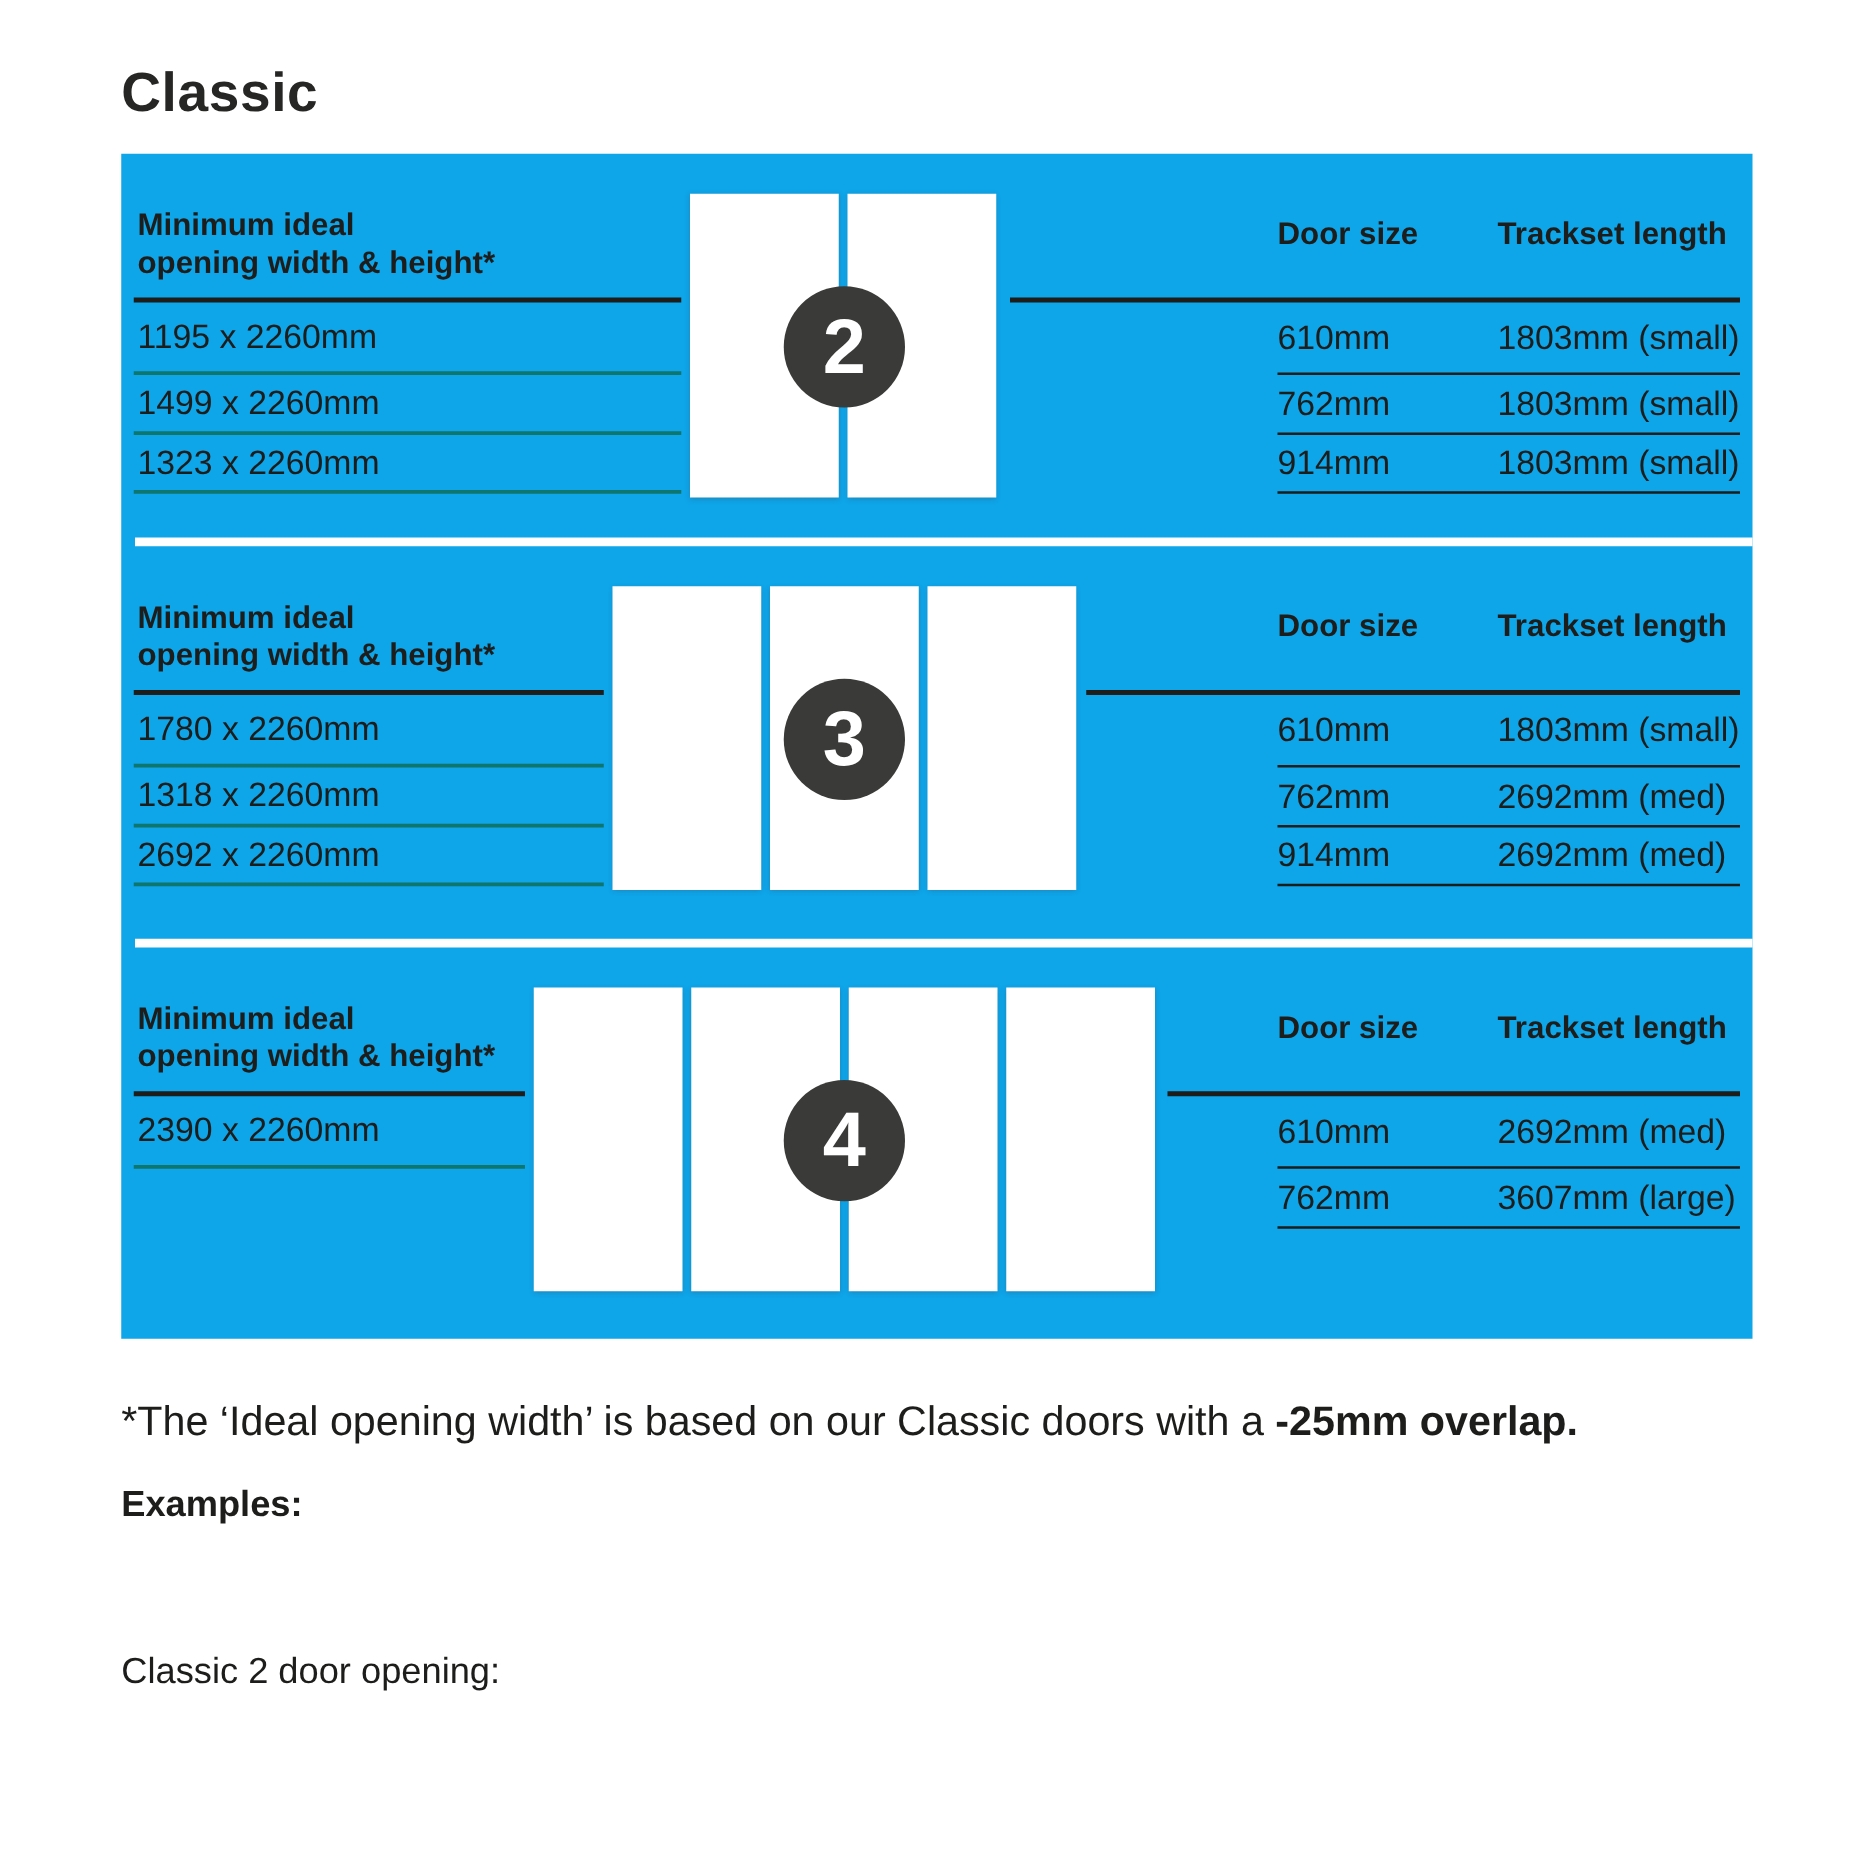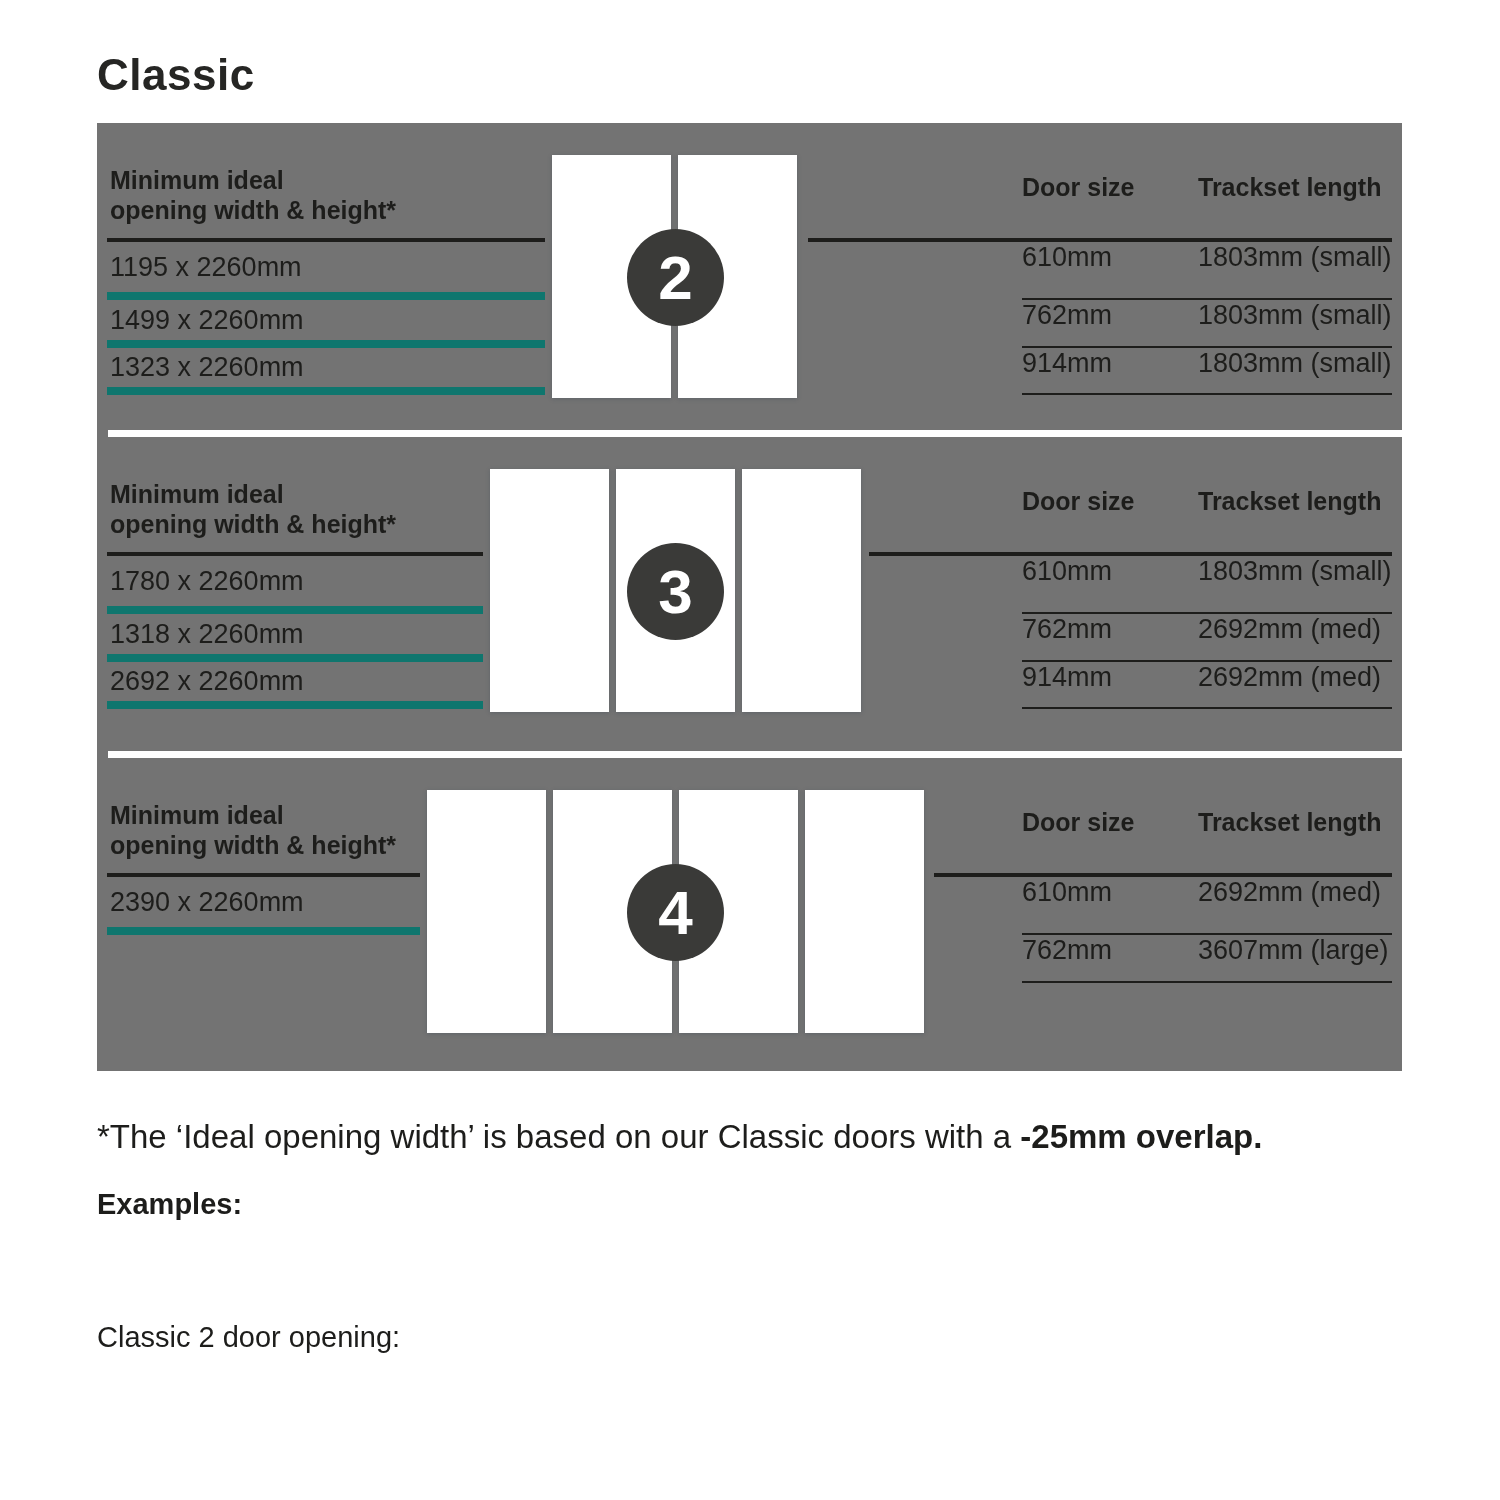--- a/index.html
+++ b/index.html
@@ -1,32 +1,32 @@
 <!DOCTYPE html>
 <html><head>
 <meta charset="utf-8">
 <style>
   html,body{margin:0;padding:0;background:#fff;}
   .canvas{position:relative;width:1500px;height:1500px;background:#ffffff;
     font-family:"Liberation Sans",sans-serif;color:#1d1d1b;overflow:hidden;margin-top:28px;}
   .title{position:absolute;left:97px;top:22px;font-size:44px;font-weight:bold;
     color:#262624;letter-spacing:0.5px;}
-  .panel{position:absolute;left:97px;top:95px;width:1305px;height:948px;background:#737373;}
+  .panel{position:absolute;left:97px;top:95px;width:1305px;height:948px;background:#0ea5e9;}
   .strip{position:absolute;left:11px;width:1294px;height:7px;background:#ffffff;}
   .sec{position:absolute;left:0;width:100%;}
   .lhead{position:absolute;left:13px;top:42px;font-weight:bold;font-size:25px;
     line-height:30px;color:#1d1d1b;}
   .rhead{position:absolute;left:925px;top:50px;display:flex;font-weight:bold;font-size:25px;justify-content:space-between;}
   .rhead .c1{width:176px;flex-shrink:0;}
   .thick{position:absolute;top:115px;height:4px;background:#1d1d1b;}
   .lrows{position:absolute;left:10px;top:119px;}
-  .lrow{display:flex;align-items:center;border-bottom:8px solid #0f766e;
+  .lrow{display:flex;align-items:center;border-bottom:3px solid #0f766e;
     font-size:27px;padding-left:3px;box-sizing:border-box;}
   .rrows{position:absolute;top:119px;box-sizing:border-box;}
-  .rrow{display:flex;align-items:flex-start;border-bottom:2px solid #1d1d1b;
+  .rrow{display:flex;align-items:center;border-bottom:2px solid #1d1d1b;
     font-size:27px;box-sizing:border-box;}
   .rrow .c1{width:176px;flex-shrink:0;}
   .h1{height:58px;}.h2{height:48px;}.h3{height:47px;}
   .doors{position:absolute;top:32px;height:243px;display:flex;gap:7px;}
   .door{flex:1;background:#ffffff;box-shadow:0 1px 4px rgba(60,75,90,0.35);}
   .badge{position:absolute;left:530px;top:106px;width:97px;height:97px;border-radius:50%;
     background:#3a3a38;color:#ffffff;font-weight:bold;font-size:62px;
     display:flex;align-items:center;justify-content:center;}
   .footnote{position:absolute;left:97px;top:1090px;font-size:33px;white-space:pre-wrap;}
   .footnote b{font-weight:bold;}

